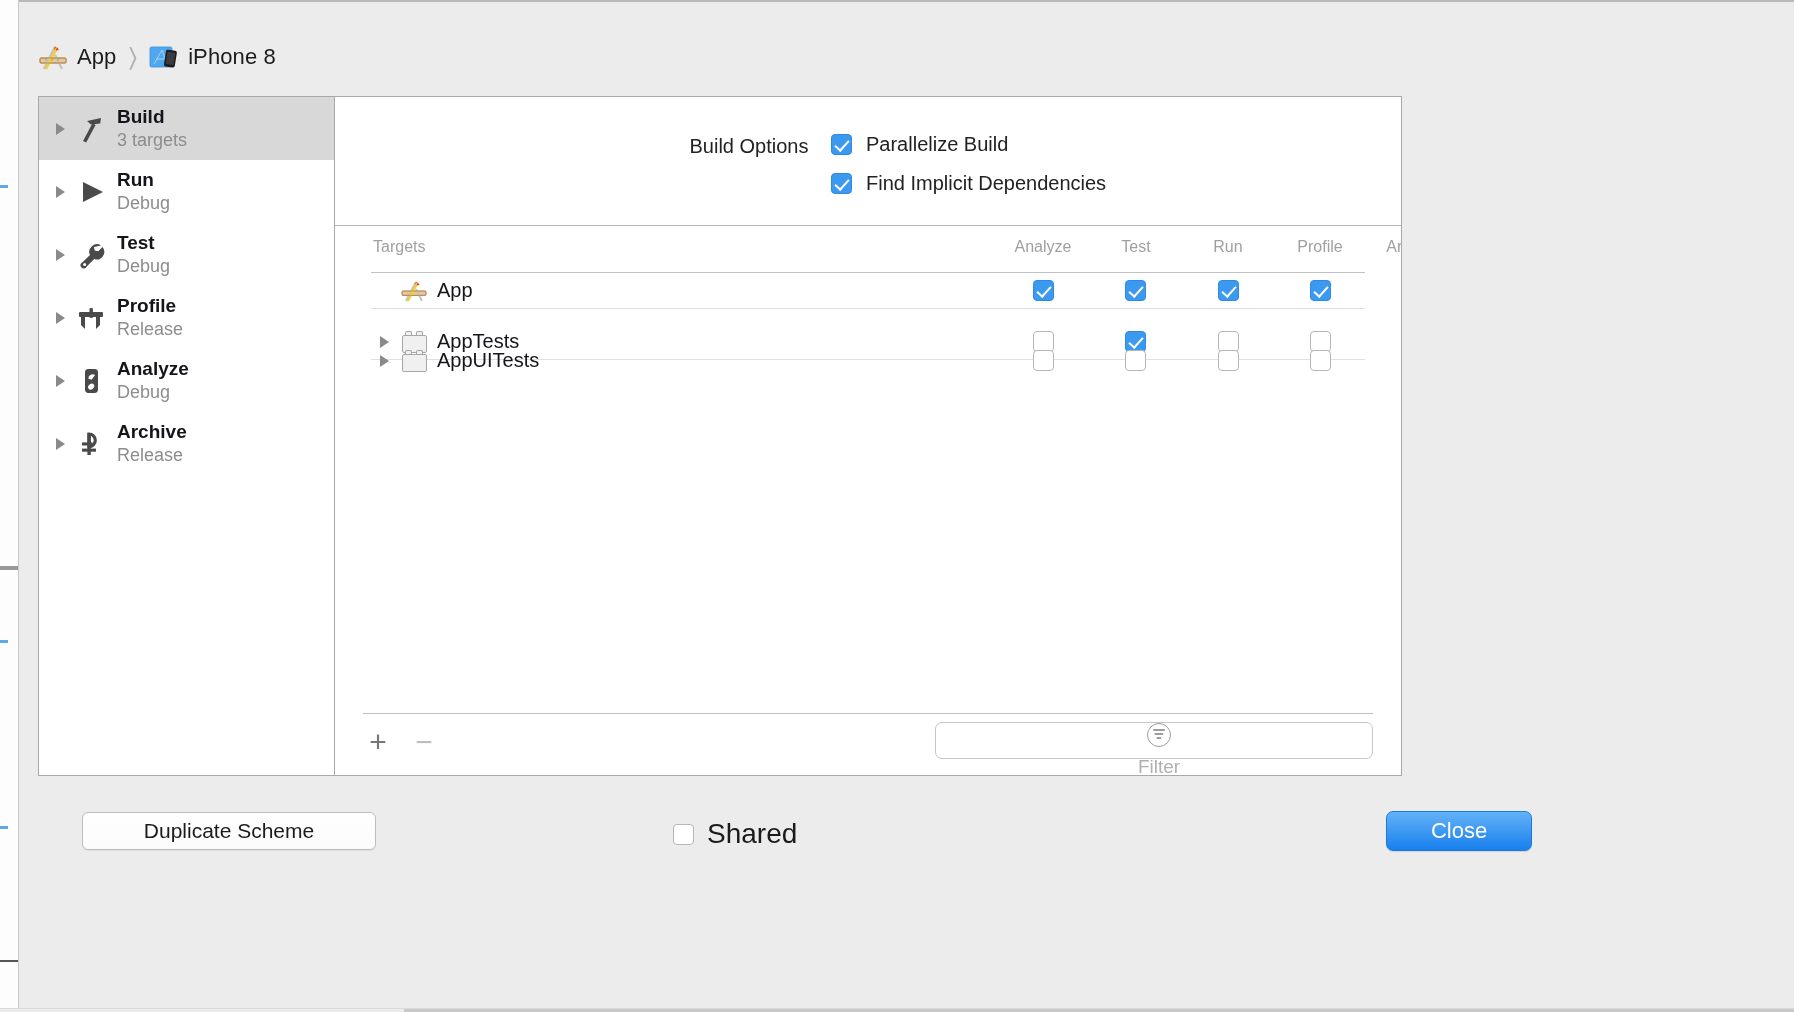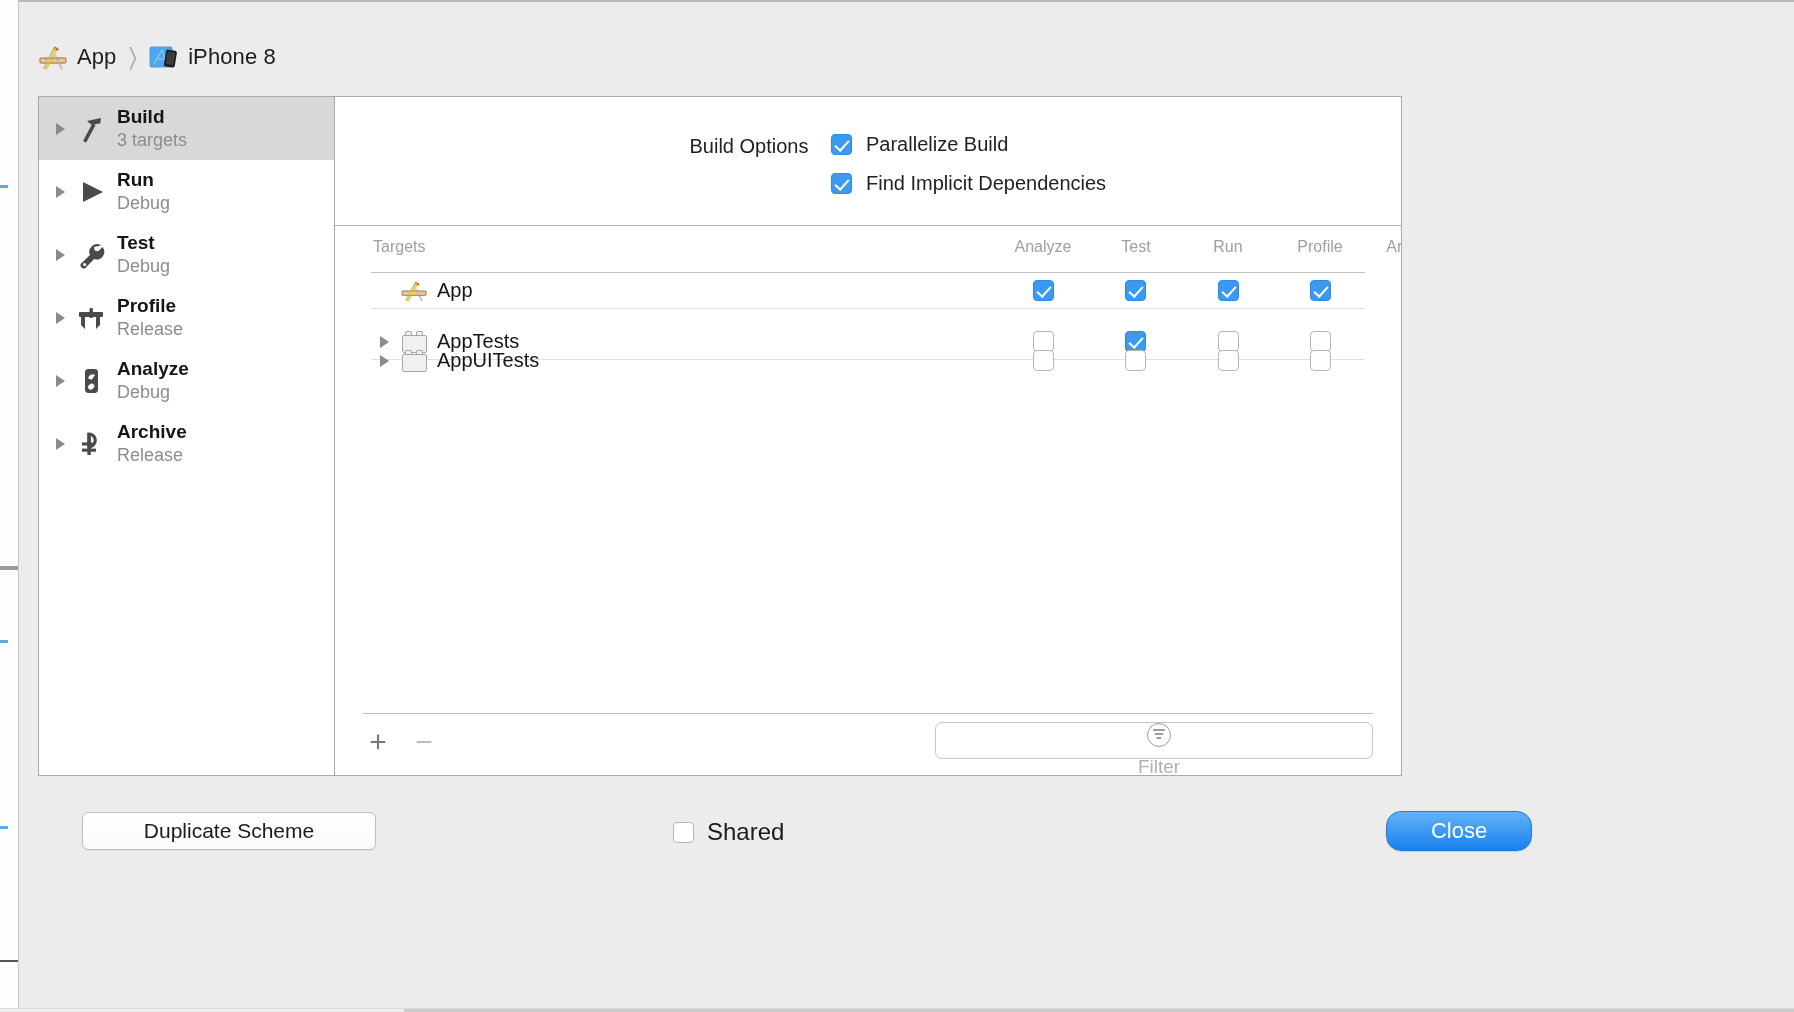--- a/index.html
+++ b/index.html
@@ -418,27 +418,27 @@
   #btn-duplicate { left: 38px; top: 12px; width: 294px; margin-left: 44px; }
   #btn-manage    { left: 355px; top: 12px; width: 294px; }
   .shared-wrap {
     position: absolute;
     left: 673px;
     top: 18px;
     display: flex;
     align-items: center;
     gap: 13px;
   }
-  .shared-label { font-size: 24px; color: #1b1b1b; }
+  .shared-label { font-size: 28px; color: #1b1b1b; }
   #btn-close {
     left: 1386px; top: 11px; width: 146px; height: 40px;
     background: linear-gradient(#63b2f7, #1880ee);
     border: 1px solid #1c7adc;
     color: #ffffff;
-    border-radius: 15px;
+    border-radius: 7px;
     box-shadow: 0 1px 1px rgba(0,0,0,0.12);
     font-size: 22px;
   }
 
   .bottom-hairline {
     position: absolute;
     left: 0; bottom: 0;
     width: 1794px; height: 3px;
     background: #ececec;
     border-top: 1px solid #dadada;

